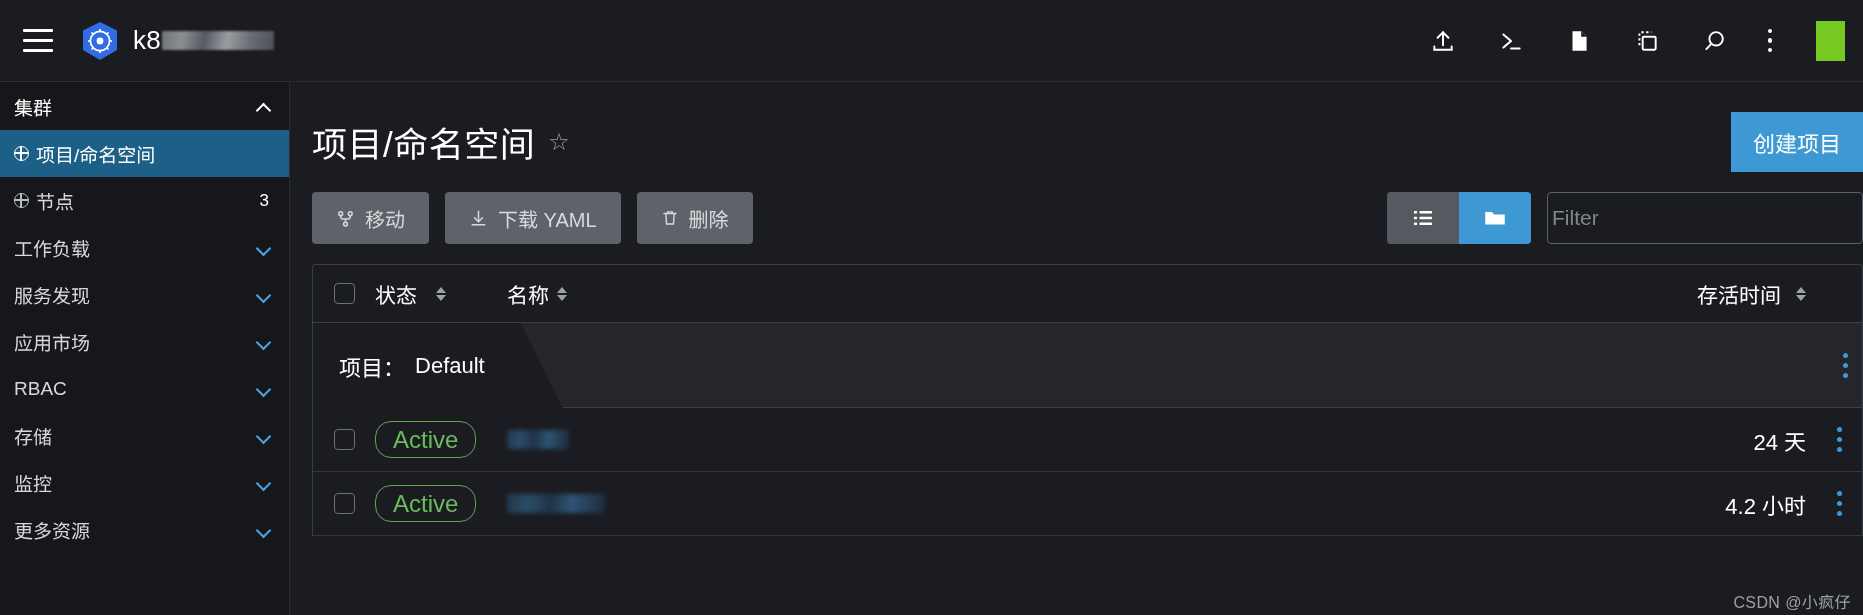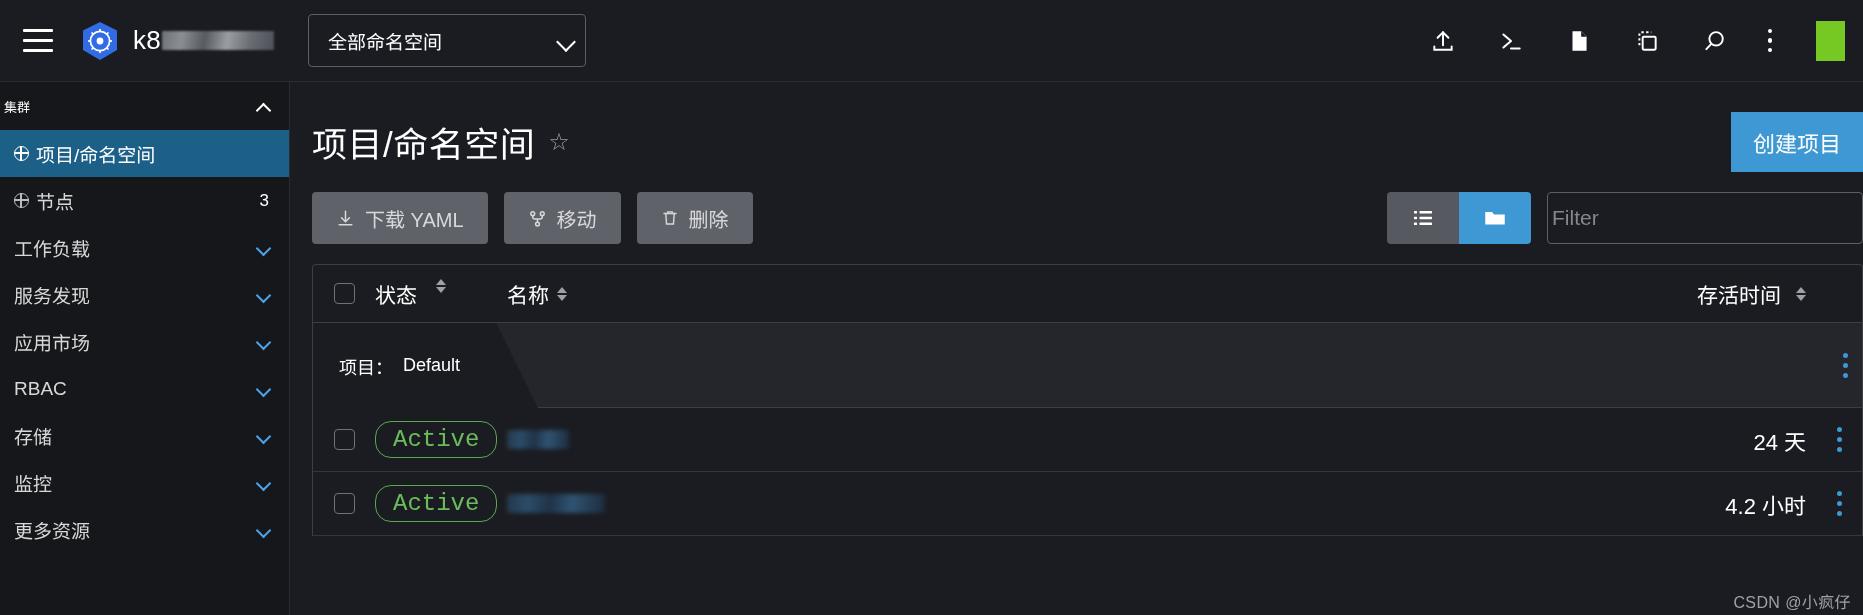--- a/index.html
+++ b/index.html
@@ -90,22 +90,22 @@
   .sidebar {
     width: 290px; min-width: 290px;
     background: #16171b;
     border-right: 1px solid #2b2d33;
     overflow: hidden;
     padding-top: 0;
   }
   .nav-group-header {
     height: 48px; display: flex; align-items: center;
     justify-content: space-between;
-    padding: 0 20px 0 4px;
-    color: #ffffff; font-size: 13px; cursor: pointer;
+    padding: 0 20px 0 14px;
+    color: #ffffff; font-size: 19px; cursor: pointer;
   }
   .nav-item {
     height: 47px; display: flex; align-items: center;
     padding: 0 20px 0 14px; cursor: pointer;
     color: #d8d8d8; font-size: 19px;
     justify-content: space-between;
   }
   .nav-item .left { display: flex; align-items: center; gap: 7px; }
   .nav-item.sub { padding-left: 14px; }
   .nav-item.active { background: #1c6087; color: #ffffff; }
@@ -198,21 +198,21 @@
     border-radius: 4px 4px 0 0;
     background: #1b1c21;
     overflow: hidden;
   }
   .trow { display: flex; align-items: center; }
   .thead {
     height: 58px; border-bottom: 1px solid #3b3e45;
     color: #ffffff; font-size: 21px;
   }
   .c-check { width: 62px; display: flex; justify-content: center; flex: none; }
-  .c-status { width: 132px; flex: none; display: flex; gap: 19px; font-family: Liberation Mono, monospace; }
+  .c-status { width: 132px; flex: none; display: flex; align-items: center; gap: 19px; }
   .c-name { flex: 1; min-width: 0; display: flex; align-items: center; gap: 8px; }
   .c-age {
     width: 210px; flex: none; display: flex; align-items: center;
     justify-content: flex-end; gap: 15px; padding-right: 10px;
   }
   .c-menu { width: 46px; flex: none; display: flex; justify-content: center; }
   .ckbox {
     width: 21px; height: 21px; border: 1.6px solid #6d7178;
     border-radius: 4px; background: transparent; cursor: pointer;
   }
@@ -221,21 +221,21 @@
                 border-right:5px solid transparent; }
   .sort-ico i.up { border-bottom:6px solid #9da0a6; }
   .sort-ico i.dn { border-top:6px solid #9da0a6; }
 
   .group-row {
     height: 85px; background: #25262c;
     position: relative; border-bottom: 1px solid #3b3e45;
   }
   .group-banner {
     position: absolute; left: 0; top: 0; height: 85px;
-    background: #1b1c21; color: #ffffff; font-size: 18px;
+    background: #1b1c21; color: #ffffff; font-size: 22px;
     display: flex; align-items: center; padding-left: 26px;
     padding-right: 78px;
     clip-path: polygon(0 0, calc(100% - 42px) 0, 100% 100%, 0 100%);
   }
   .group-right {
     position: absolute; right: 0; top: 0; height: 85px;
     display: flex; align-items: center; gap: 0; padding-right: 0;
   }
   .annot-box {
     border: 4px solid #fc1414; padding: 10px 22px 10px 26px;
@@ -301,24 +301,20 @@
             <line x1="15.4" y1="28.6" x2="13.5" y2="30.5"></line>
           </g>
         </svg>
       </span>
       <span class="brand-name">
         <span>k8</span>
         <span class="redact" style="width:112px;"></span>
       </span>
     </div>
 
-    <div class="ns-select">
-      <span class="label">全部命名空间</span>
-      <span class="caret-down"></span>
-    </div>
 
     <div class="topbar-spacer"></div>
 
     <div class="top-icons">
       <div class="ticon">
         <svg width="26" height="26" viewBox="0 0 24 24" fill="none" stroke="currentColor" stroke-width="1.8" stroke-linecap="round">
           <path d="M12 16V4"></path>
             <path d="M7 9l5-5 5 5"></path>
           <path d="M4 17v3h16v-3"></path>
         </svg>
@@ -427,38 +423,38 @@
     <main class="main">
 
       <div class="page-head">
         <h1 class="page-title">项目/命名空间</h1>
         <span class="star">☆</span>
         <span class="head-spacer"></span>
         <button class="btn-primary">创建项目</button>
       </div>
 
       <div class="toolbar">
-        <button class="btn-action">
-          <svg width="19" height="19" viewBox="0 0 24 24" fill="none" stroke="#d7d9dc" stroke-width="1.9" stroke-linecap="round">
-            <path d="M12 3v12"></path>
-              <path d="M7 11l5 5 5-5"></path>
-              <path d="M4 20h16"></path>
-          </svg>
-          <span>下载 YAML</span>
-        </button>
         <button class="btn-action">
           <svg width="19" height="19" viewBox="0 0 24 24" fill="none" stroke="#d7d9dc" stroke-width="1.9" stroke-linecap="round">
             <circle cx="6" cy="6" r="2.4"></circle>
               <circle cx="18" cy="6" r="2.4"></circle>
               <circle cx="12" cy="19" r="2.4"></circle>
             <path d="M6 8.4v2.1a2 2 0 002 2h8a2 2 0 002-2V8.4M12 12.5v4.1"></path>
           </svg>
           <span>移动</span>
         </button>
         <button class="btn-action">
+          <svg width="19" height="19" viewBox="0 0 24 24" fill="none" stroke="#d7d9dc" stroke-width="1.9" stroke-linecap="round">
+            <path d="M12 3v12"></path>
+              <path d="M7 11l5 5 5-5"></path>
+              <path d="M4 20h16"></path>
+          </svg>
+          <span>下载 YAML</span>
+        </button>
+        <button class="btn-action">
           <svg width="18" height="18" viewBox="0 0 24 24" fill="none" stroke="#d7d9dc" stroke-width="1.9" stroke-linecap="round">
             <path d="M4 6h16"></path>
               <path d="M9 6V3.8h6V6"></path>
               <path d="M6.4 6l1 14h9.2l1-14"></path>
           </svg>
           <span>删除</span>
         </button>
 
         <span class="toolbar-spacer"></span>
 

